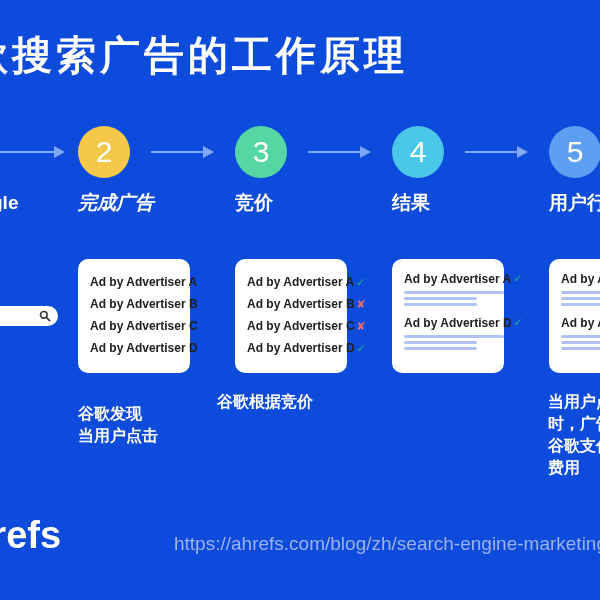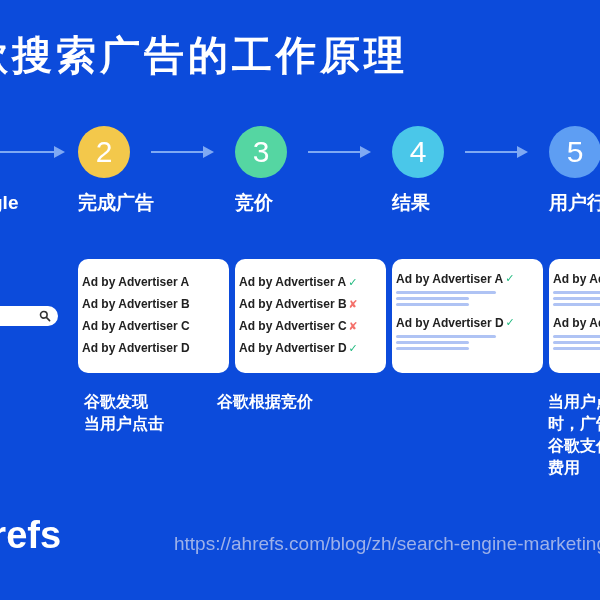--- a/index.html
+++ b/index.html
@@ -39,36 +39,36 @@
   .a3{left:308px;width:52px;}
   .a4{left:465px;width:52px;}
 
   
   .slabel{
     position:absolute;top:191px;color:#fff;font-size:19px;line-height:23px;
     font-weight:700;white-space:nowrap;
   }
   .slabel span{display:block;}
   .l1{left:-47px;}
-  .l2{left:78px;}
+  .l2{left:78px;font-style:italic;}
   .l3{left:235px;}
   .l4{left:392px;}
   .l5{left:549px;}
 
   
   .pill{
     position:absolute;left:-60px;top:306px;width:118px;height:20px;
     background:#fff;border-radius:11px;
   }
   .pill svg{position:absolute;right:7px;top:4px;}
 
   
   .card{
-    position:absolute;top:259px;width:151px;height:114px;background:#fff;border-radius:10px;
-    box-sizing:border-box;padding:12px 12px 0 4px;
+    position:absolute;top:259px;width:112px;height:114px;background:#fff;border-radius:10px;
+    box-sizing:border-box;padding:12px 12px 0 12px;
   }
   .k2{left:78px;}
   .k3{left:235px;}
   .k4{left:392px;}
   .k5{left:549px;}
   .row{
     display:flex;align-items:center;gap:2px;
     height:22px;font-size:12px;font-weight:700;color:#212121;white-space:nowrap;
   }
   .k4 .row,.k5 .row{height:15px;margin-top:0;}
@@ -80,21 +80,21 @@
   .skel.w1{width:100px;margin-top:5px;}
   .skel.w2{width:73px;}
   .skel.w3{width:73px;}
 
   
   .desc{
     position:absolute;top:391px;color:#fff;font-size:16px;line-height:22px;
     font-weight:700;white-space:nowrap;
   }
   .desc span{display:block;}
-  .d2{left:84px;}
+  .d2{left:78px;margin-top:12px;}
   .d3{left:217px;}
   .d4{left:392px;}
   .d5{left:548px;}
 
   
   .logo{
     position:absolute;left:-53px;top:514px;
     font-size:38px;line-height:42px;font-weight:800;color:#fff;white-space:nowrap;
   }
   .url{

